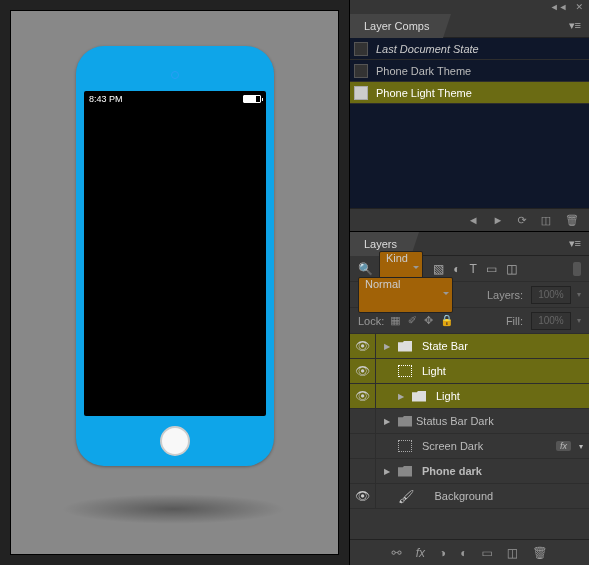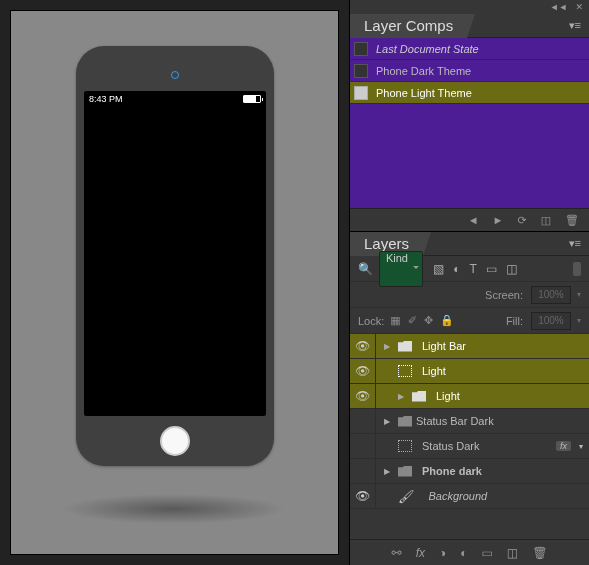--- a/index.html
+++ b/index.html
@@ -1,42 +1,42 @@
 <!DOCTYPE html>
 <html><head>
 <meta charset="utf-8">
 <style>
 *{margin:0;padding:0;box-sizing:border-box;font-family:"Segoe UI",Tahoma,sans-serif;user-select:none}
 body{background:#222;width:589px;height:565px;overflow:hidden;display:flex;color:#bbb;font-size:11px}
 .canvas-area{width:329px;height:545px;margin:10px;background:#888;position:relative;border:1px solid #000}
-.phone-light{position:absolute;left:65px;top:35px;width:198px;height:420px;background:#404040;border-radius:28px;box-shadow:0 1px 3px rgba(0,0,0,.3)}
+.phone-light{position:absolute;left:65px;top:35px;width:198px;height:420px;background:#0ea5e9;border-radius:28px;box-shadow:0 1px 3px rgba(0,0,0,.3)}
 .speaker{position:absolute;top:25px;left:50%;transform:translateX(-50%);width:8px;height:8px;border:1.5px solid #2a9df4;border-radius:50%}
 .screen{position:absolute;top:45px;left:8px;right:8px;bottom:50px;background:#000;border-radius:2px}
 .statusbar{display:flex;justify-content:space-between;align-items:center;height:16px;padding:0 5px;color:#fff;font-size:9px}
 .battery{width:18px;height:8px;border:1px solid #fff;border-radius:1px;position:relative}
 .battery:after{content:'';position:absolute;right:-3px;top:2px;width:1px;height:3px;background:#fff}
 .battery-fill{background:#fff;height:100%;width:75%}
 .homebtn{position:absolute;bottom:10px;left:50%;transform:translateX(-50%);width:30px;height:30px;border:2px solid #ccc;border-radius:50%;background:#f8f8f8}
 .shadow{position:absolute;bottom:30px;left:50px;width:225px;height:30px;background:radial-gradient(ellipse,rgba(0,0,0,.35),transparent 70%)}
 .panels{flex:1;background:#363636;display:flex;flex-direction:column;border-left:1px solid #000}
 .panel-top-bar{height:14px;background:#363636;display:flex;justify-content:flex-end;align-items:center;gap:8px;padding:0 6px;color:#999;font-size:9px}
 .panel-header{height:24px;background:#363636;display:flex;align-items:center;border-bottom:1px solid #222}
-.tab{padding:0 14px;height:24px;line-height:24px;background:#454545;color:#ddd;font-size:15px;position:relative}
+.tab{padding:0 14px;height:24px;line-height:24px;background:#454545;color:#ddd;font-size:11px;position:relative}
 .tab:after{content:'';position:absolute;right:-8px;top:0;border-left:8px solid #454545;border-bottom:24px solid transparent}
 .flyout{margin-left:auto;padding:0 8px;color:#aaa}
-.comps-list{flex:0 0 170px;background:#4c1d95;overflow:hidden}
+.comps-list{flex:0 0 170px;background:#0f172a;overflow:hidden}
 .comp-row{height:22px;display:flex;align-items:center;padding:0 4px;border-bottom:1px solid #2d2d2d;gap:8px}
 .comp-row.italic{font-style:italic;color:#ccc}
 .comp-row.selected{background:#6b6b13;color:#fff}
 .comp-thumb{width:14px;height:14px;border:1px solid #555;background:#333;flex-shrink:0}
 .comp-row.selected .comp-thumb{background:#ccc;border-color:#aaa}
 .media-bar{height:24px;display:flex;justify-content:flex-end;align-items:center;gap:14px;padding:0 10px;border-top:1px solid #222;color:#999;border-bottom:1px solid #000}
 .filter-row,.blend-row,.lock-row{height:26px;display:flex;align-items:center;padding:0 8px;gap:6px;border-bottom:1px solid #2d2d2d;color:#999}
 .search-icon{font-size:12px}
-.dd{background:#14532d;border:1px solid #222;height:36px;padding:0 14px 0 6px;color:#ccc;font-size:11px;position:relative;border-radius:2px}
+.dd{background:#a16207;border:1px solid #222;height:36px;padding:0 14px 0 6px;color:#ccc;font-size:11px;position:relative;border-radius:2px}
 .dd:after{content:'';position:absolute;right:3px;top:50%;transform:translateY(-50%);border:3px solid transparent;border-top-color:#999}
 .icon-row{display:flex;gap:9px;color:#aaa;font-size:12px}
 .pct{background:#333;border:1px solid #222;width:40px;height:18px;text-align:center;color:#666;font-size:10px;line-height:16px;margin-left:2px}
 .layer-list{flex:1;overflow:hidden}
 .layer-row{height:25px;display:flex;align-items:center;border-bottom:1px solid #2d2d2d;gap:4px;padding-right:6px}
 .layer-row.selected{background:#6b6b13;color:#fff}
 .eye{width:26px;text-align:center;color:#ccc;border-right:1px solid #2d2d2d;height:100%;line-height:25px;font-size:12px;flex-shrink:0}
 .eye.hidden{color:transparent}
 .tw{width:10px;color:#aaa;font-size:8px;flex-shrink:0}
 .folder{background:#888;clip-path:polygon(0 15%,35% 15%,45% 0,100% 0,100% 100%,0 100%);width:14px;height:11px}
@@ -111,21 +111,22 @@
       <span>▧</span>
       <span>◐</span>
       <span>T</span>
       <span>▭</span>
       <span>◫</span>
     </div>
     <span style="margin-left:auto;width:8px;height:14px;background:#555;border-radius:2px"></span>
   </div>
 
   <div class="blend-row">
-    <span style="margin-left:auto">Screen:</span>
+    <div class="dd" style="width:95px">Normal</div>
+    <span style="margin-left:auto">Layers:</span>
     <div class="pct">100%</div>
     <span style="color:#666;font-size:8px">▾</span>
   </div>
 
   <div class="lock-row">
     <span>Lock:</span>
     <div class="lock-icons">
       <span>▦</span>
       <span>✐</span>
       <span>✥</span>
@@ -135,21 +136,21 @@
     <div class="pct">100%</div>
     <span style="color:#666;font-size:8px">▾</span>
   </div>
 
   <div class="layer-list" id="layer-list">
       <div class="layer-row selected">
         <div class="eye">👁</div>
         <span style="width: 0px; flex-shrink: 0;"></span>
         <span class="tw">▶</span>
         <div class="folder"></div>
-        <span style="margin-left: 6px;">Light Bar</span>
+        <span style="margin-left: 6px;">State Bar</span>
       </div>
       <div class="layer-row selected">
         <div class="eye">👁</div>
         <span style="width: 0px; flex-shrink: 0;"></span>
         <span class="tw"></span>
         <div class="art"></div>
         <span style="margin-left: 6px;">Light</span>
       </div>
       <div class="layer-row selected">
         <div class="eye">👁</div>
@@ -163,37 +164,37 @@
         <span style="width: 0px; flex-shrink: 0;"></span>
         <span class="tw">▶</span>
         <div class="folder"></div>
         <span style="">Status Bar Dark</span>
       </div>
       <div class="layer-row">
         <div class="eye hidden">👁</div>
         <span style="width: 0px; flex-shrink: 0;"></span>
         <span class="tw"></span>
         <div class="art"></div>
-        <span style="margin-left: 6px;">Status Dark</span>
+        <span style="margin-left: 6px;">Screen Dark</span>
         <span class="fx">fx</span>
         <span style="margin-left: 4px; font-size: 8px;">▾</span>
       </div>
       <div class="layer-row">
         <div class="eye hidden">👁</div>
         <span style="width: 0px; flex-shrink: 0;"></span>
         <span class="tw">▶</span>
         <div class="folder"></div>
         <span style="margin-left: 6px; font-weight: bold;">Phone dark</span>
       </div>
       <div class="layer-row">
         <div class="eye">👁</div>
         <span style="width: 0px; flex-shrink: 0;"></span>
         <span class="tw"></span>
         <span class="brush">🖌</span>
-        <span style="margin-left: 10px; font-style: italic;">Background</span>
+        <span style="margin-left: 16px;">Background</span>
       </div>
     </div>
 
   <div class="bottom-bar">
     <span>⚯</span>
     <span style="font-style:italic">fx</span>
     <span>◑</span>
     <span>◐</span>
     <span>▭</span>
     <span>◫</span>

